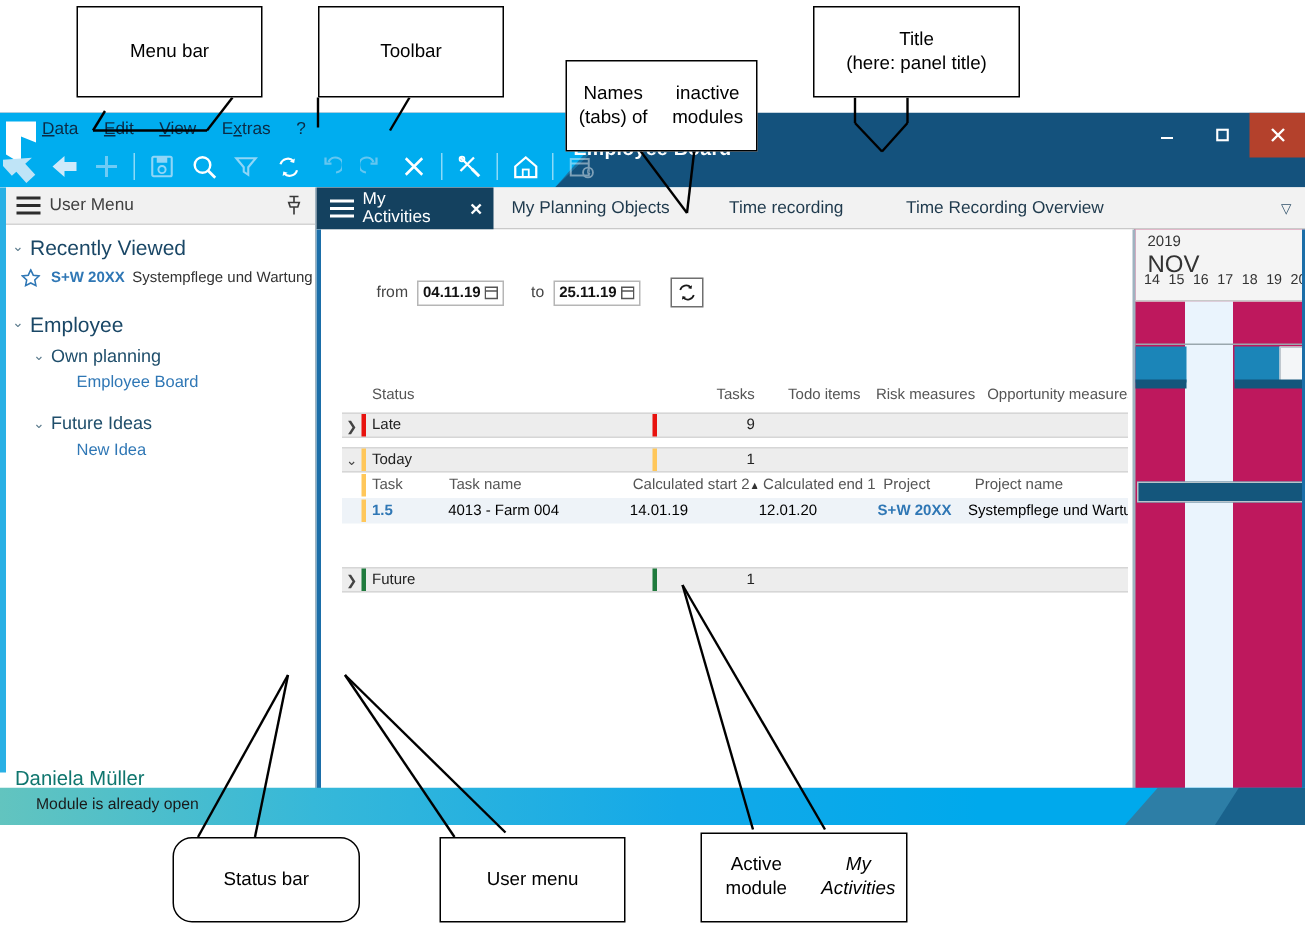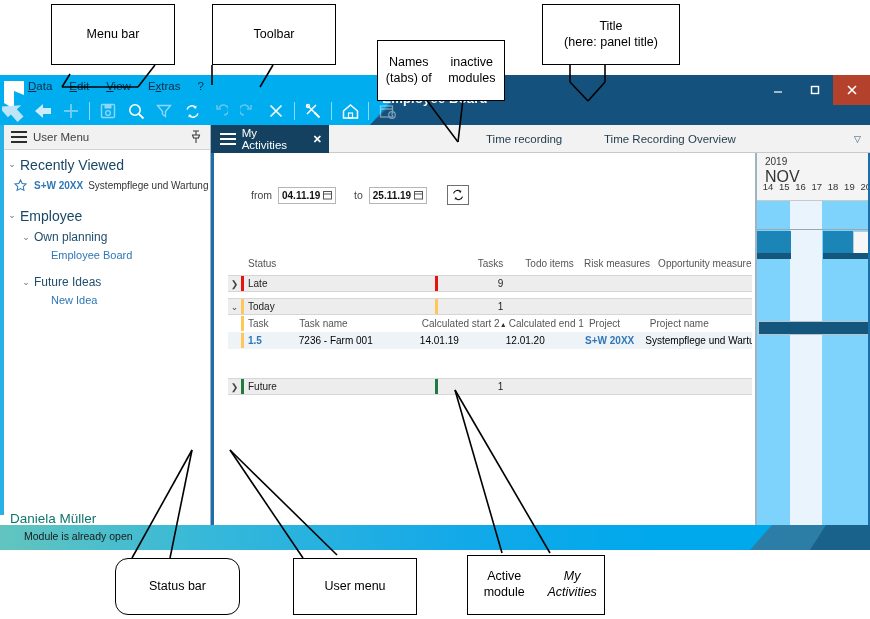--- a/index.html
+++ b/index.html
@@ -184,21 +184,21 @@
   .cell{box-sizing:border-box;padding:0 4px;overflow:hidden;white-space:nowrap;}
   .num{text-align:right;}
   .sub-hdr{color:#555;}
   .task-row{background:#eef3f8;}
   .bold-lnk{color:#2f77b5;font-weight:bold;}
   .sortmark{font-size:7px;color:#333;}
 
   
   .gantt{
     position:absolute;left:756px;top:28px;width:114px;height:397px;
-    background:#7dd3fc;box-sizing:border-box;border-left:1px solid #9fb3c0;
+    background:#be185d;box-sizing:border-box;border-left:1px solid #9fb3c0;
   }
   .g-hdr{position:absolute;left:0;top:0;width:114px;height:48px;background:#f4f4f4;
          border-bottom:1px solid #c9c9c9;box-sizing:border-box;}
   .g-year{position:absolute;left:8px;top:3px;font-size:10px;color:#333;}
   .g-mon{position:absolute;left:8px;top:15px;font-size:16px;color:#333;}
   .g-days{position:absolute;left:0;top:28px;width:114px;display:flex;}
   .g-day{flex:1;text-align:right;font-size:9.5px;color:#333;}
   .g-body{position:absolute;left:0;top:48px;width:114px;height:349px;}
   .g-weekend{position:absolute;top:0;height:349px;background:#eaf4fd;}
   .g-bar{position:absolute;background:#1b85b8;}
@@ -478,20 +478,23 @@
     <div class="tabstrip">
       <div class="tab active" style="left:0;width:118px;">
         <div class="hamburger" style="margin-left:2px;">
             <i></i>
             <i></i>
             <i></i>
           </div>
         <span>My Activities</span>
         <span class="tab-x">✕</span>
       </div>
+      <div class="tab" style="left:130px;">
+        <span>My Planning Objects</span>
+      </div>
       <div class="tab" style="left:275px;">
         <span>Time recording</span>
       </div>
       <div class="tab" style="left:393px;">
         <span>Time Recording Overview</span>
       </div>
       <div class="tab-chevron">▽</div>
     </div>
 
     <div class="panel">
@@ -570,21 +573,21 @@
             <span>Calculated end 1</span><span class="sortmark">▼</span>
           </div>
           <div class="cell" style="width:63px;">Project</div>
           <div class="cell" style="width:110px;">Project name</div>
         </div>
 
         <div class="grow task-row">
           <div class="c-exp"></div>
           <div class="c-bar" style="background:#ffc75a;"></div>
           <div class="cell bold-lnk" style="width:53px;">1.5</div>
-          <div class="cell" style="width:127px;">7236 - Farm 001</div>
+          <div class="cell" style="width:127px;">4013 - Farm 004</div>
           <div class="cell" style="width:90px;">14.01.19</div>
           <div class="cell" style="width:83px;">12.01.20</div>
           <div class="cell bold-lnk" style="width:63px;">S+W 20XX</div>
           <div class="cell" style="width:116px;">Systempflege und Wartung</div>
         </div>
 
         <div class="grow grp" style="margin-top:29px;">
           <div class="c-exp">❯</div>
           <div class="c-bar" style="background:#1f7a3d;"></div>
           <div class="cell" style="width:195px;">Future</div>

